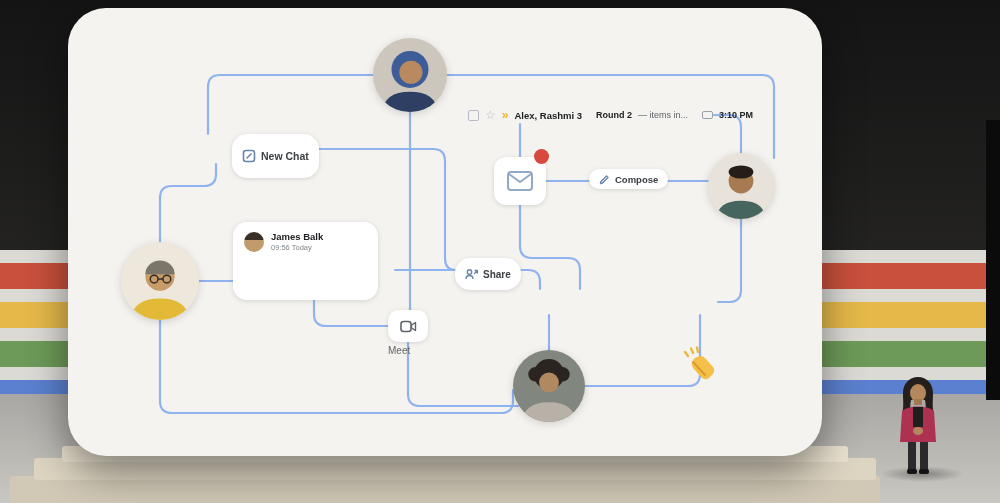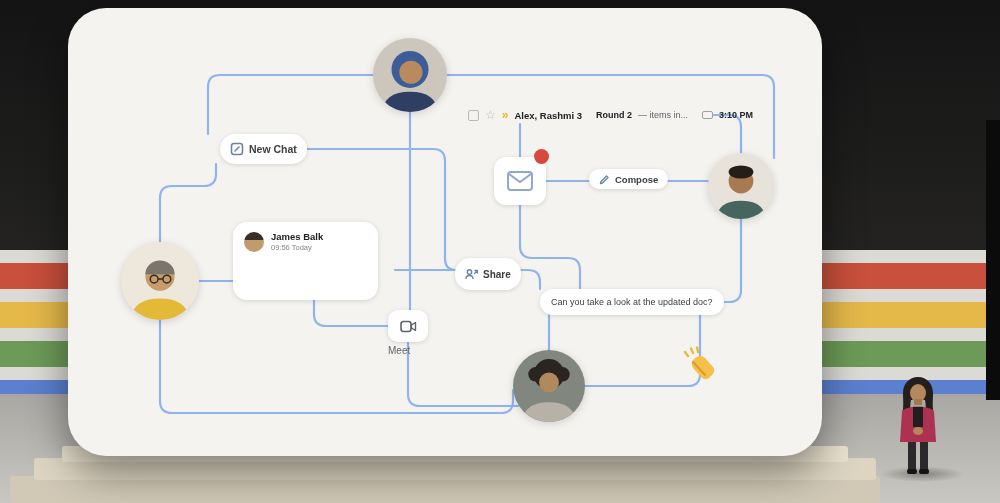--- a/index.html
+++ b/index.html
@@ -40,21 +40,21 @@
   .avatar svg { display:block; width:100%; height:100%; }
   .av-top    { left:305px; top:30px;  width:74px; height:74px; background:#cdc6bd; }
   .av-right  { left:640px; top:145px; width:66px; height:66px; background:#e7e2da; }
   .av-left   { left:53px;  top:234px; width:78px; height:78px; background:#eee7dc; }
   .av-bottom { left:445px; top:342px; width:72px; height:72px; background:#81867f; }
   
   .pill { position:absolute; display:flex; align-items:center; gap:5px;
     background:#fff; border-radius:15px; padding:0 10px; color:#3c4043;
     box-shadow:0 1px 4px rgba(60,64,67,.18); white-space:nowrap; z-index:2; }
   .pill svg { flex:none; }
-  .new-chat { left:152px; top:126px; height:30px; font-size:10.5px; font-weight:bold; }
+  .new-chat { left:164px; top:126px; height:44px; font-size:10.5px; font-weight:bold; }
   .compose  { left:521px; top:161px; height:20px; font-size:9.5px; font-weight:bold; }
   .share    { left:387px; top:250px; height:32px; font-size:10px; font-weight:bold; }
   .bubble   { left:472px; top:281px; height:26px; font-size:9px; font-weight:normal;
     border-radius:13px; padding:0 11px; color:#3c4043; }
   
   .email-row { position:absolute; left:400px; top:98px; height:18px; display:flex;
     align-items:center; gap:6px; z-index:2; font-size:9px; color:#202124; }
   .checkbox { width:11px; height:11px; border:1.5px solid #b6bac0; border-radius:2px; }
   .star { font-size:12px; color:#b6bac0; line-height:1; }
   .important { color:#f0b42f; font-weight:bold; font-size:12px; line-height:1; }
@@ -221,23 +221,20 @@
 
   <div class="pill share">
     <svg width="13" height="12" viewBox="0 0 13 12">
       <circle cx="4.5" cy="4" r="2.2" fill="none" stroke="#6b85a8" stroke-width="1.4"></circle>
       <path d="M1,11 Q1,7.5 4.5,7.5 Q8,7.5 8,11" fill="none" stroke="#6b85a8" stroke-width="1.4"></path>
       <path d="M9.5,5.5 L12.5,2.5 M12.5,2.5 H10 M12.5,2.5 V5" fill="none" stroke="#6b85a8" stroke-width="1.3" stroke-linecap="round"></path>
     </svg>
     <span>Share</span>
   </div>
 
-  <div class="pill bubble">
-    <span>Can you take a look at the updated doc?</span>
-  </div>
 
   <div class="node meet-card">
     <svg width="17" height="13" viewBox="0 0 17 13">
       <rect x="1" y="1.5" width="10" height="10" rx="2.5" fill="none" stroke="#5f6368" stroke-width="1.6"></rect>
       <path d="M11.5,5 L15.5,2.5 V10.5 L11.5,8 Z" fill="none" stroke="#5f6368" stroke-width="1.4" stroke-linejoin="round"></path>
     </svg>
   </div>
   <div class="meet-label">Meet</div>
 
   <div class="clap">

